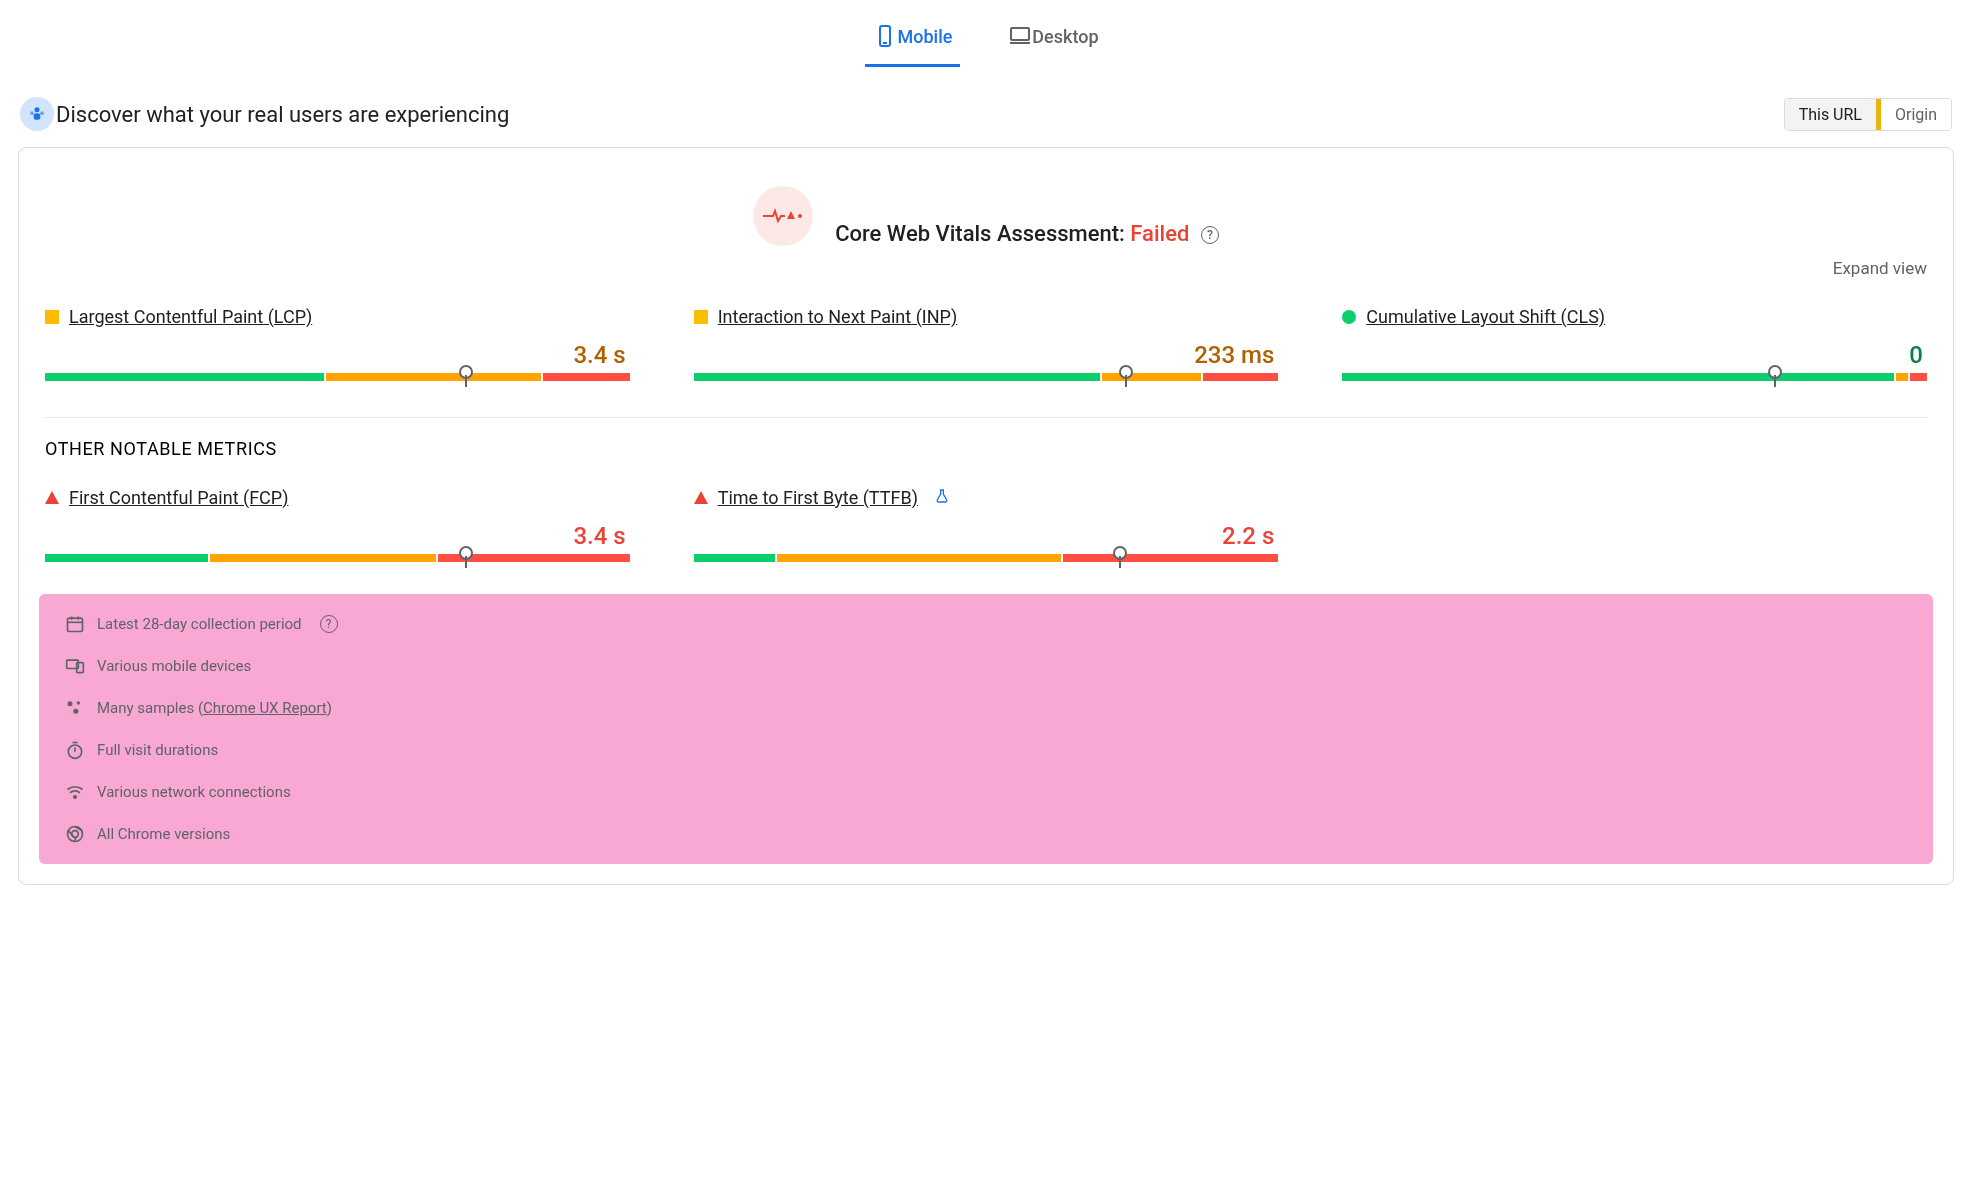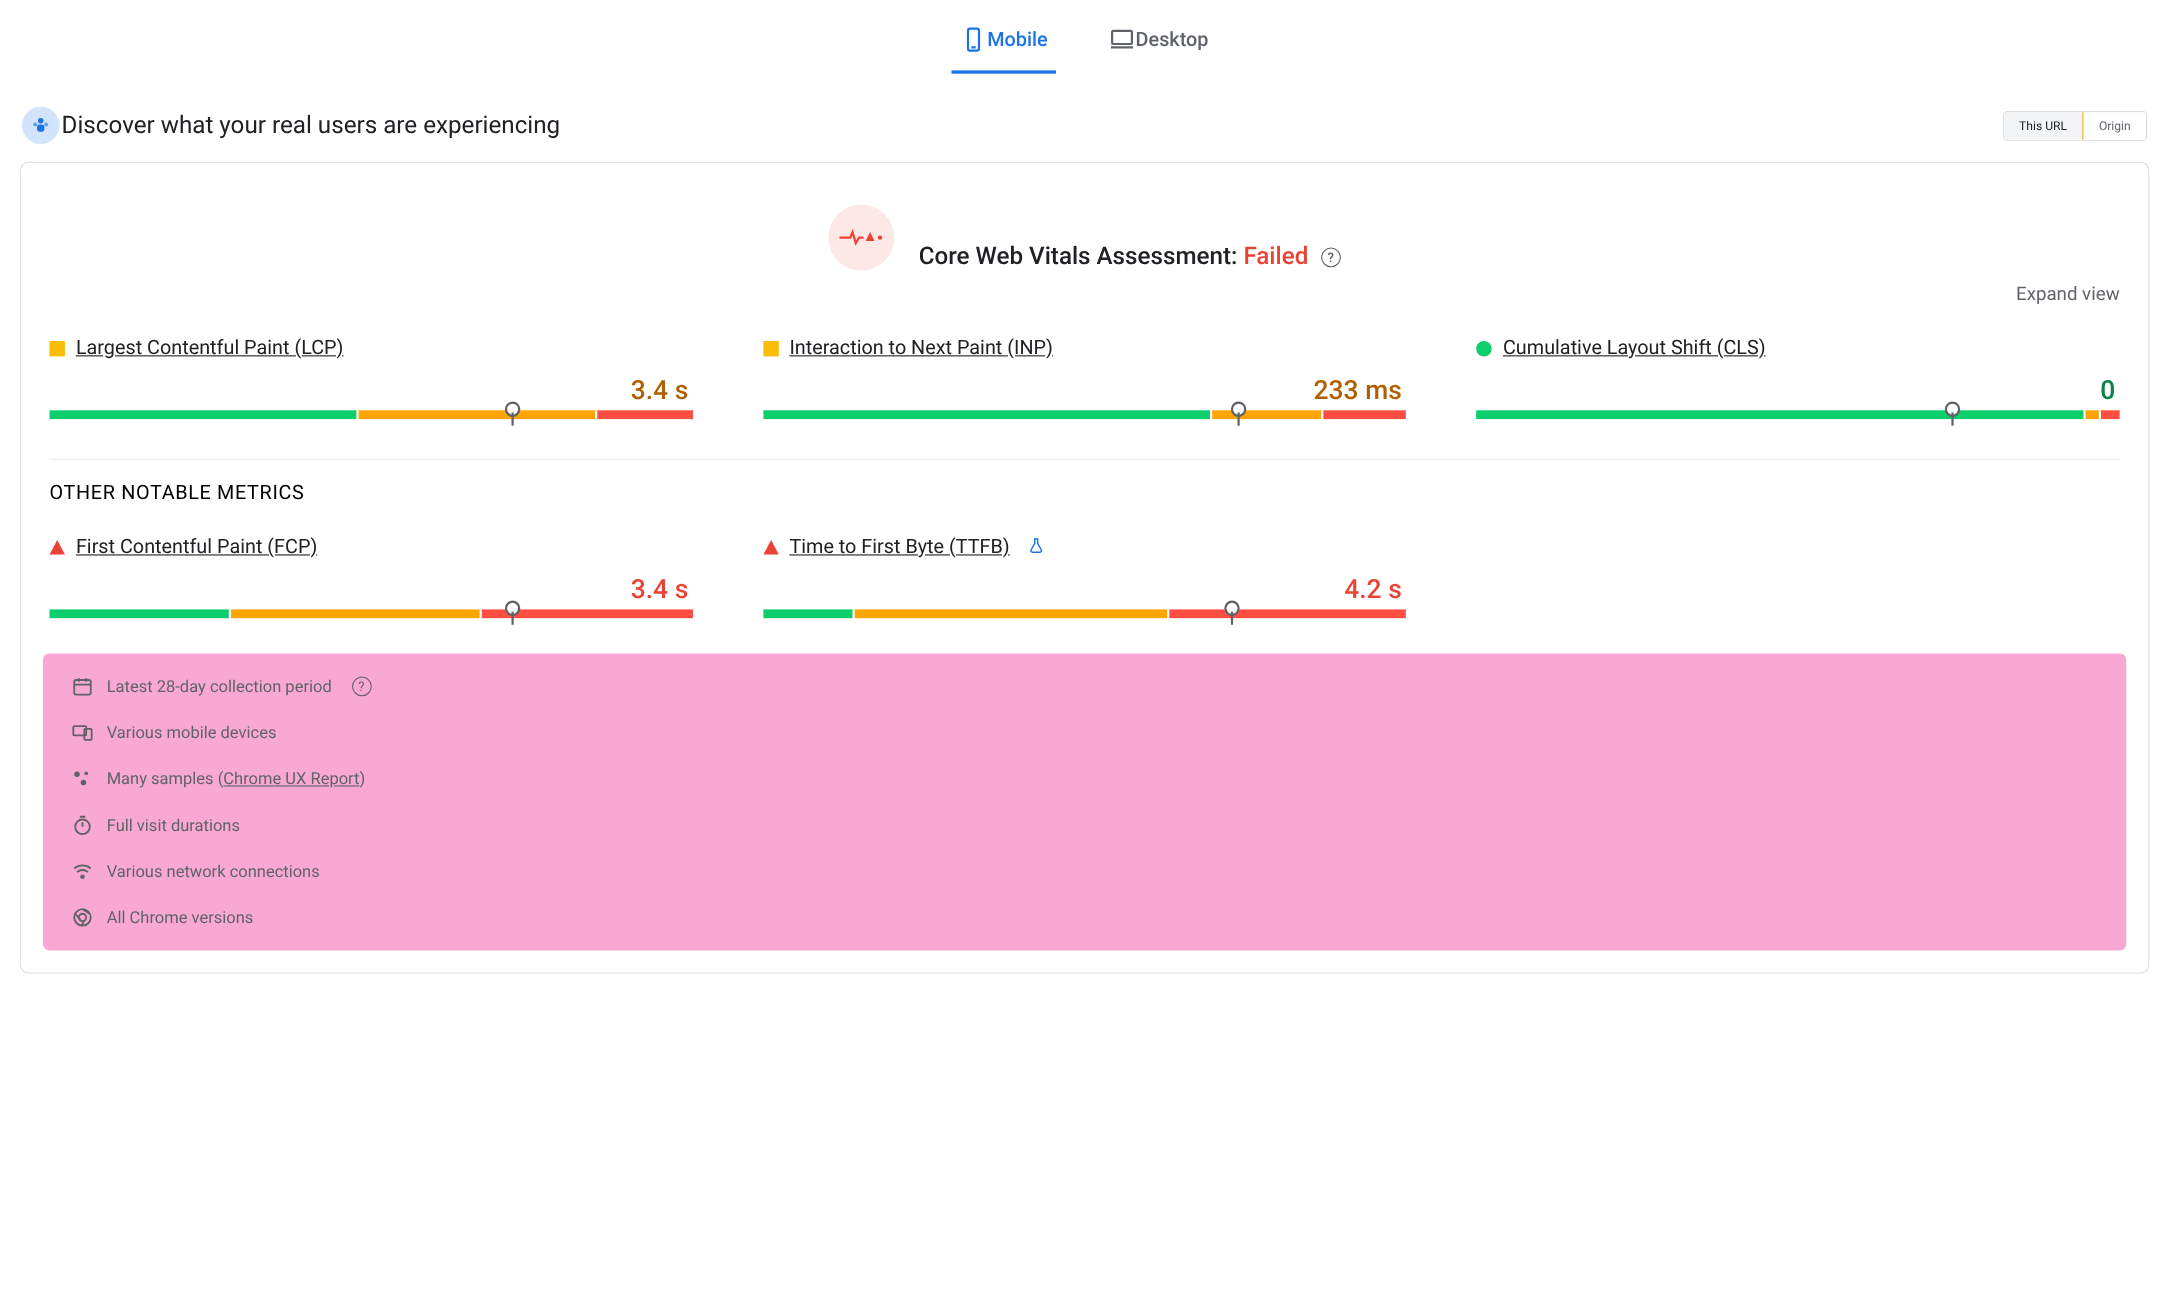--- a/index.html
+++ b/index.html
@@ -45,28 +45,28 @@
   }
   .header-title { font-size: 22px; font-weight: 400; color: #202124; }
   .scope-toggle {
     display: flex;
     border: 1px solid #dadce0;
     border-radius: 4px;
     overflow: hidden;
   }
   .scope-btn {
     padding: 6px 14px;
-    font-size: 11px;
+    font-size: 16px;
     color: #5f6368;
     background: #fff;
     cursor: pointer;
     user-select: none;
   }
   .scope-btn.active { background: #f1f3f4; color: #202124; }
-  .scope-btn + .scope-btn { border-left: 1px solid #eab308; }
+  .scope-btn + .scope-btn { border-left: 5px solid #eab308; }
   .panel {
     margin: 0 18px 18px 18px;
     border: 1px solid #dadce0;
     border-radius: 8px;
     padding: 0;
   }
   .assessment-row {
     display: flex;
     align-items: flex-end;
     justify-content: center;
@@ -300,21 +300,21 @@
     <div class="metric">
       <div class="metric-title-row">
         <div class="status-dot triangle-red"></div>
         <span class="metric-link">Time to First Byte (TTFB)</span>
         <span class="flask-icon">
           <svg width="16" height="16" viewBox="0 0 24 24" fill="none" stroke="#1a73e8" stroke-width="2">
               <path d="M9 3h6M10 3v6l-5 9a2 2 0 0 0 1.8 3h10.4a2 2 0 0 0 1.8-3l-5-9V3"></path>
             </svg>
         </span>
       </div>
-      <div class="metric-value val-red">4.2 s</div>
+      <div class="metric-value val-red">2.2 s</div>
       <div class="bar-wrap">
         <div class="bar">
           <div class="seg green" style="width:14%"></div>
           <div class="seg orange" style="width:49%"></div>
           <div class="seg red" style="width:37%"></div>
         </div>
         <div class="marker" style="left:73%"></div>
       </div>
     </div>
     <div></div>

